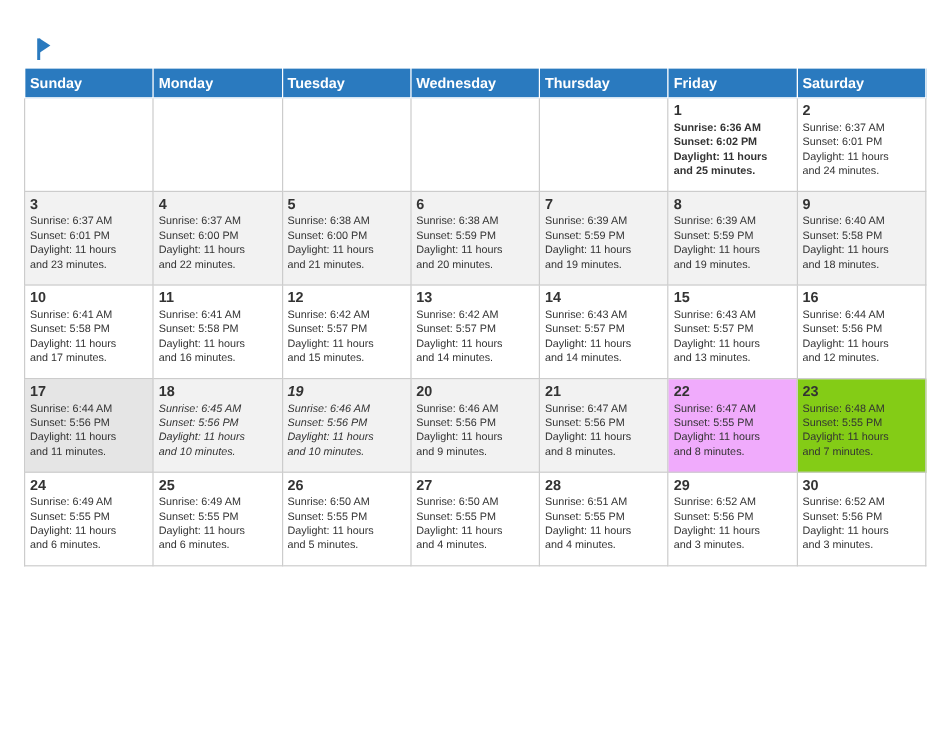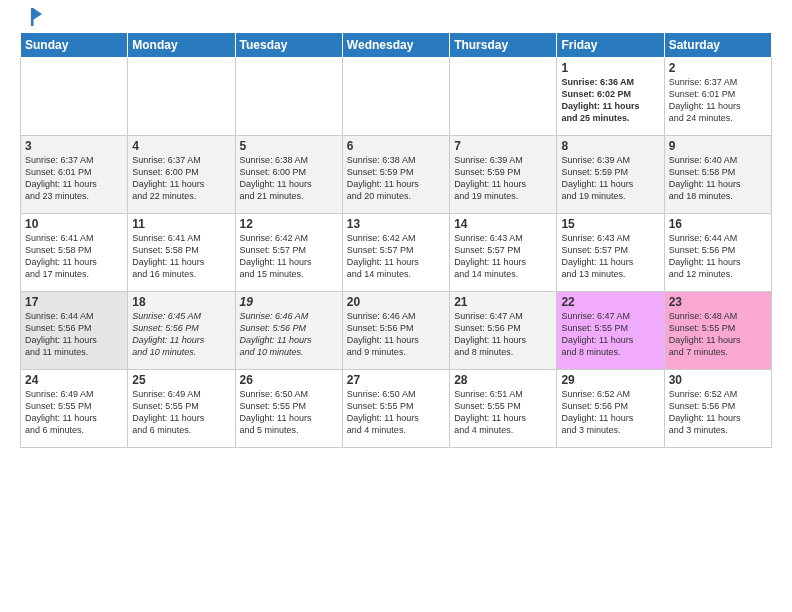--- a/index.html
+++ b/index.html
@@ -5,21 +5,21 @@
     * { margin: 0; padding: 0; box-sizing: border-box; }
     body {
       font-family: Arial, sans-serif;
       background: #fff;
       width: 792px;
       height: 612px;
       overflow: hidden;
     }
     .page {
       width: 792px;
-      padding: 8px 20px 10px 20px;
+      padding: 32px 20px 10px 20px;
     }
     .header {
       display: flex;
       align-items: flex-start;
       justify-content: space-between;
       margin-bottom: 8px;
     }
     .logo {
       display: flex;
       align-items: center;
@@ -286,21 +286,21 @@
 Daylight: 11 hours
 and 8 minutes.</div>
           </td>
           <td style="background: #f0abfc;">
             <span class="day-num">22</span>
             <div class="day-info" style="white-space: pre-line;">Sunrise: 6:47 AM
 Sunset: 5:55 PM
 Daylight: 11 hours
 and 8 minutes.</div>
           </td>
-          <td style="background: #f9a8d4;">
+          <td style="background: #84cc16;">
             <span class="day-num">23</span>
             <div class="day-info" style="white-space: pre-line;">Sunrise: 6:48 AM
 Sunset: 5:55 PM
 Daylight: 11 hours
 and 7 minutes.</div>
           </td>
         </tr>
         <tr>
           <td>
             <span class="day-num">24</span>

